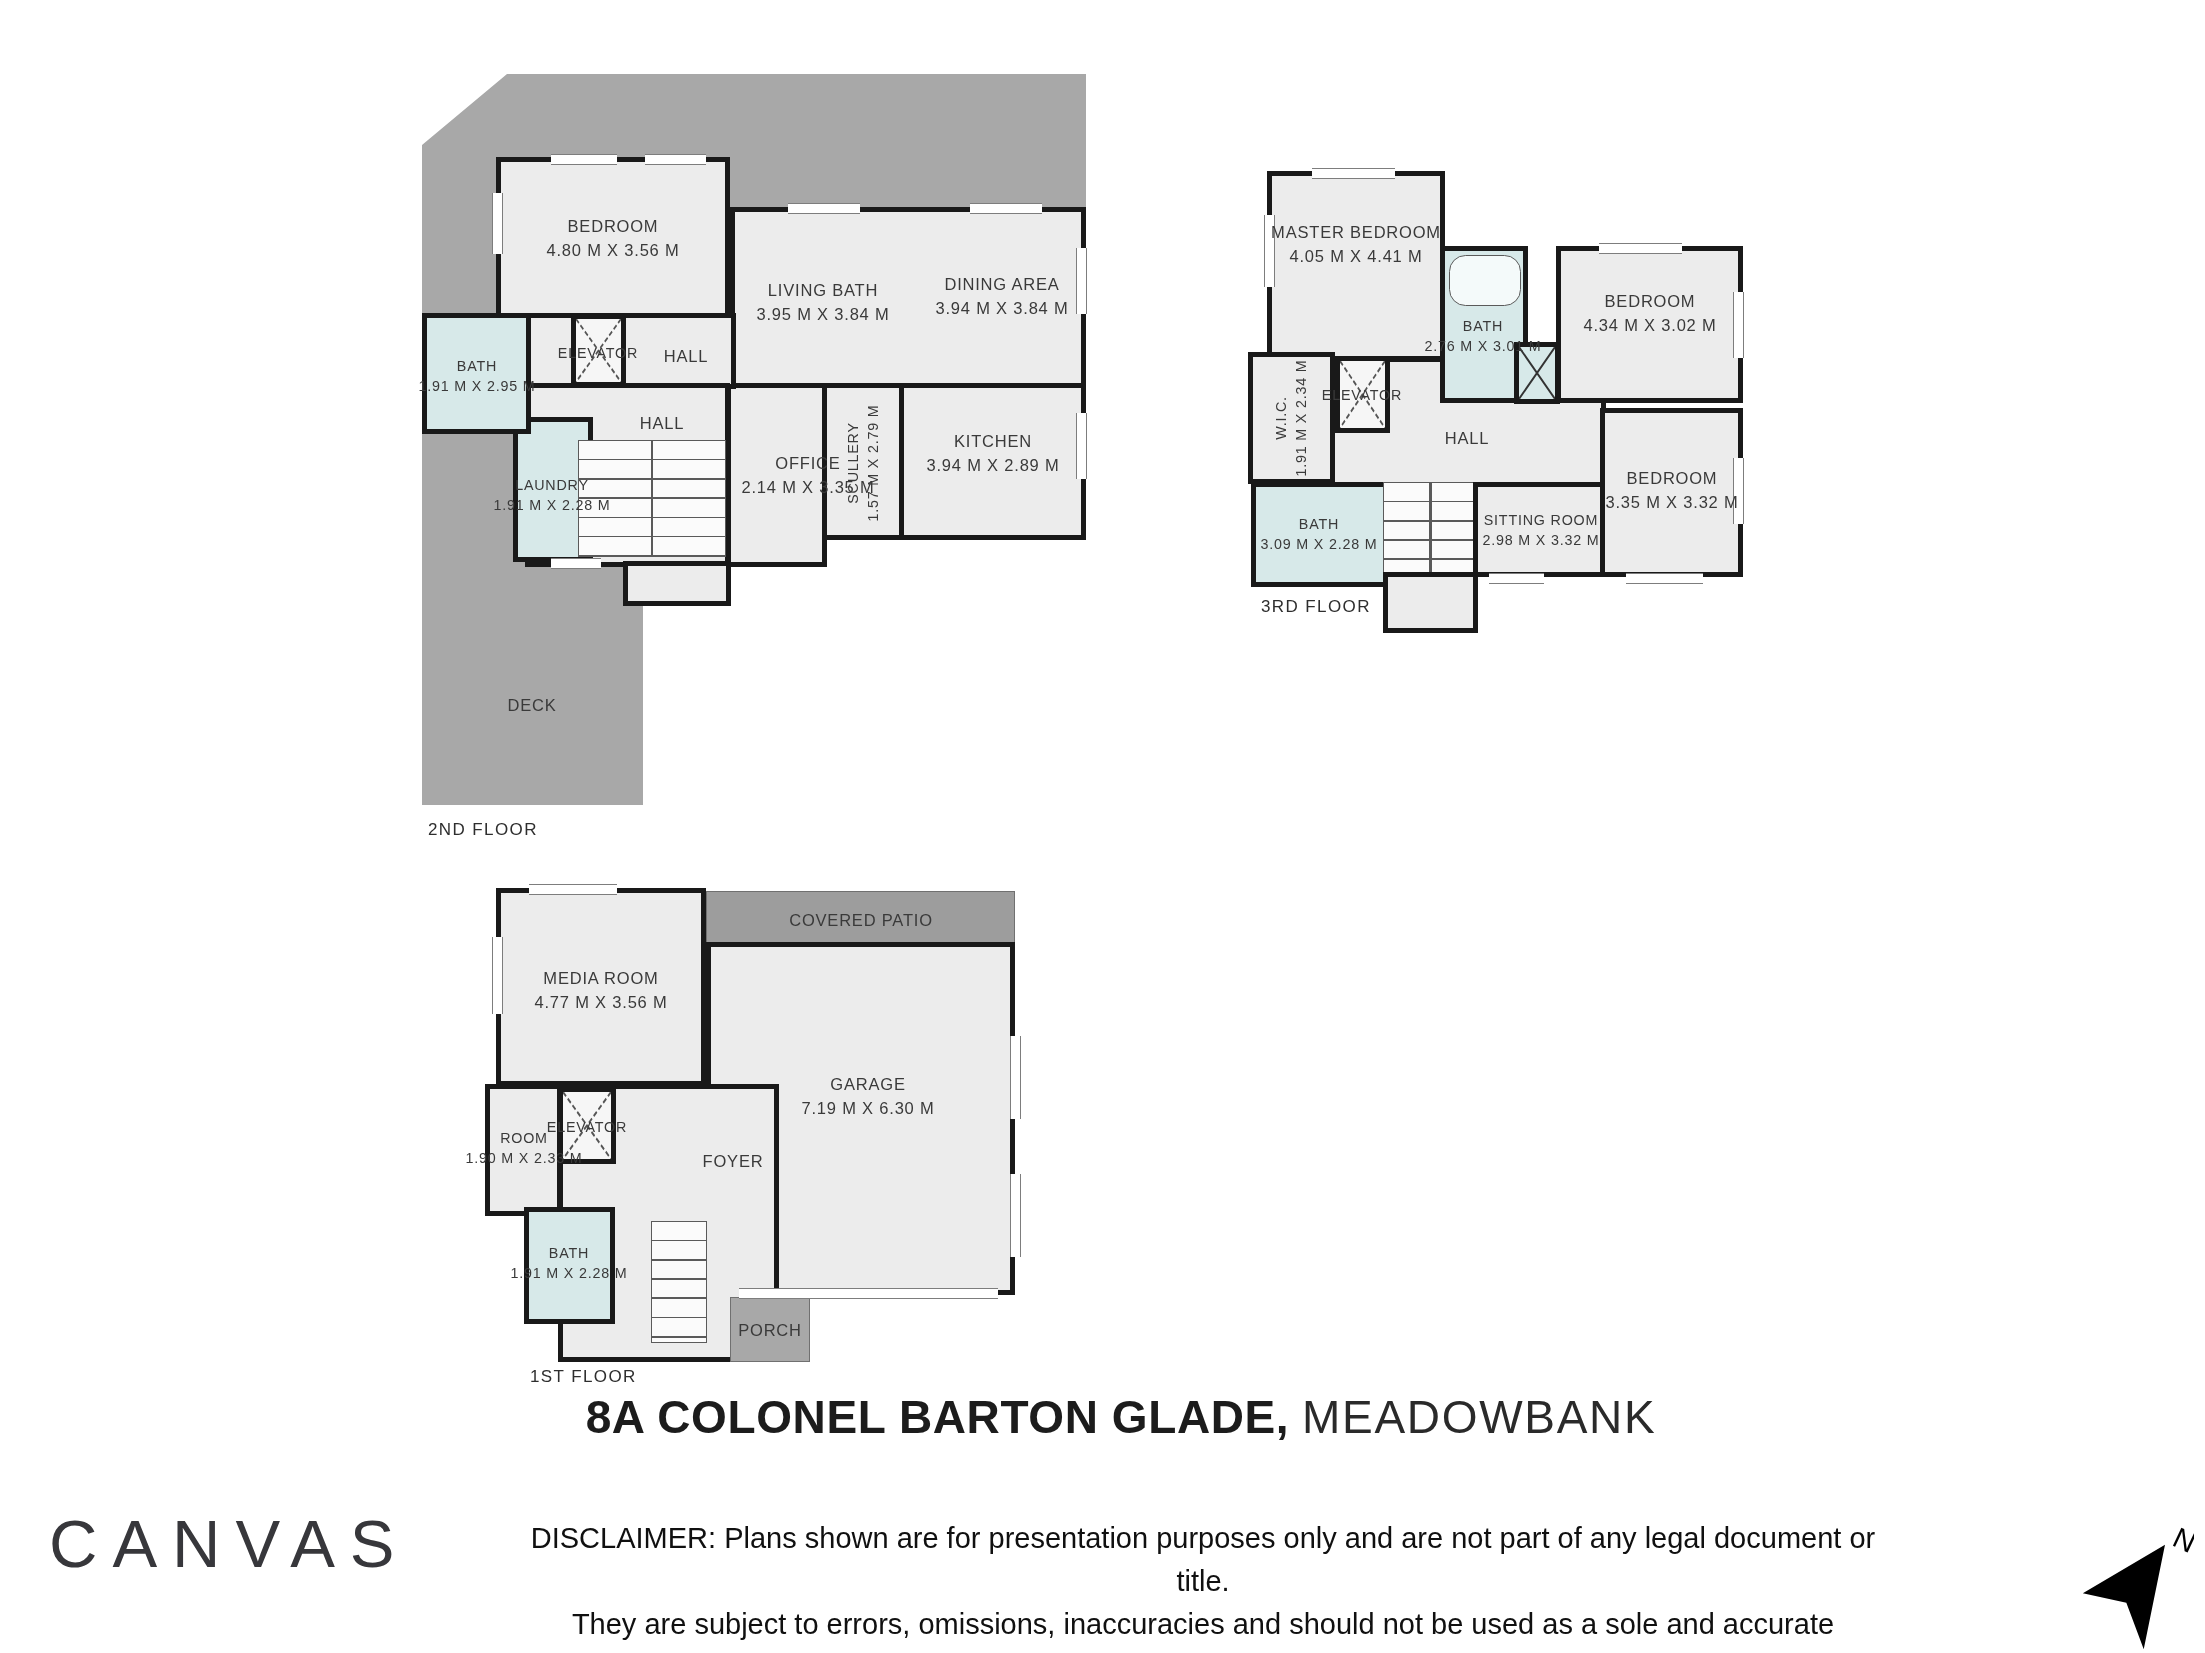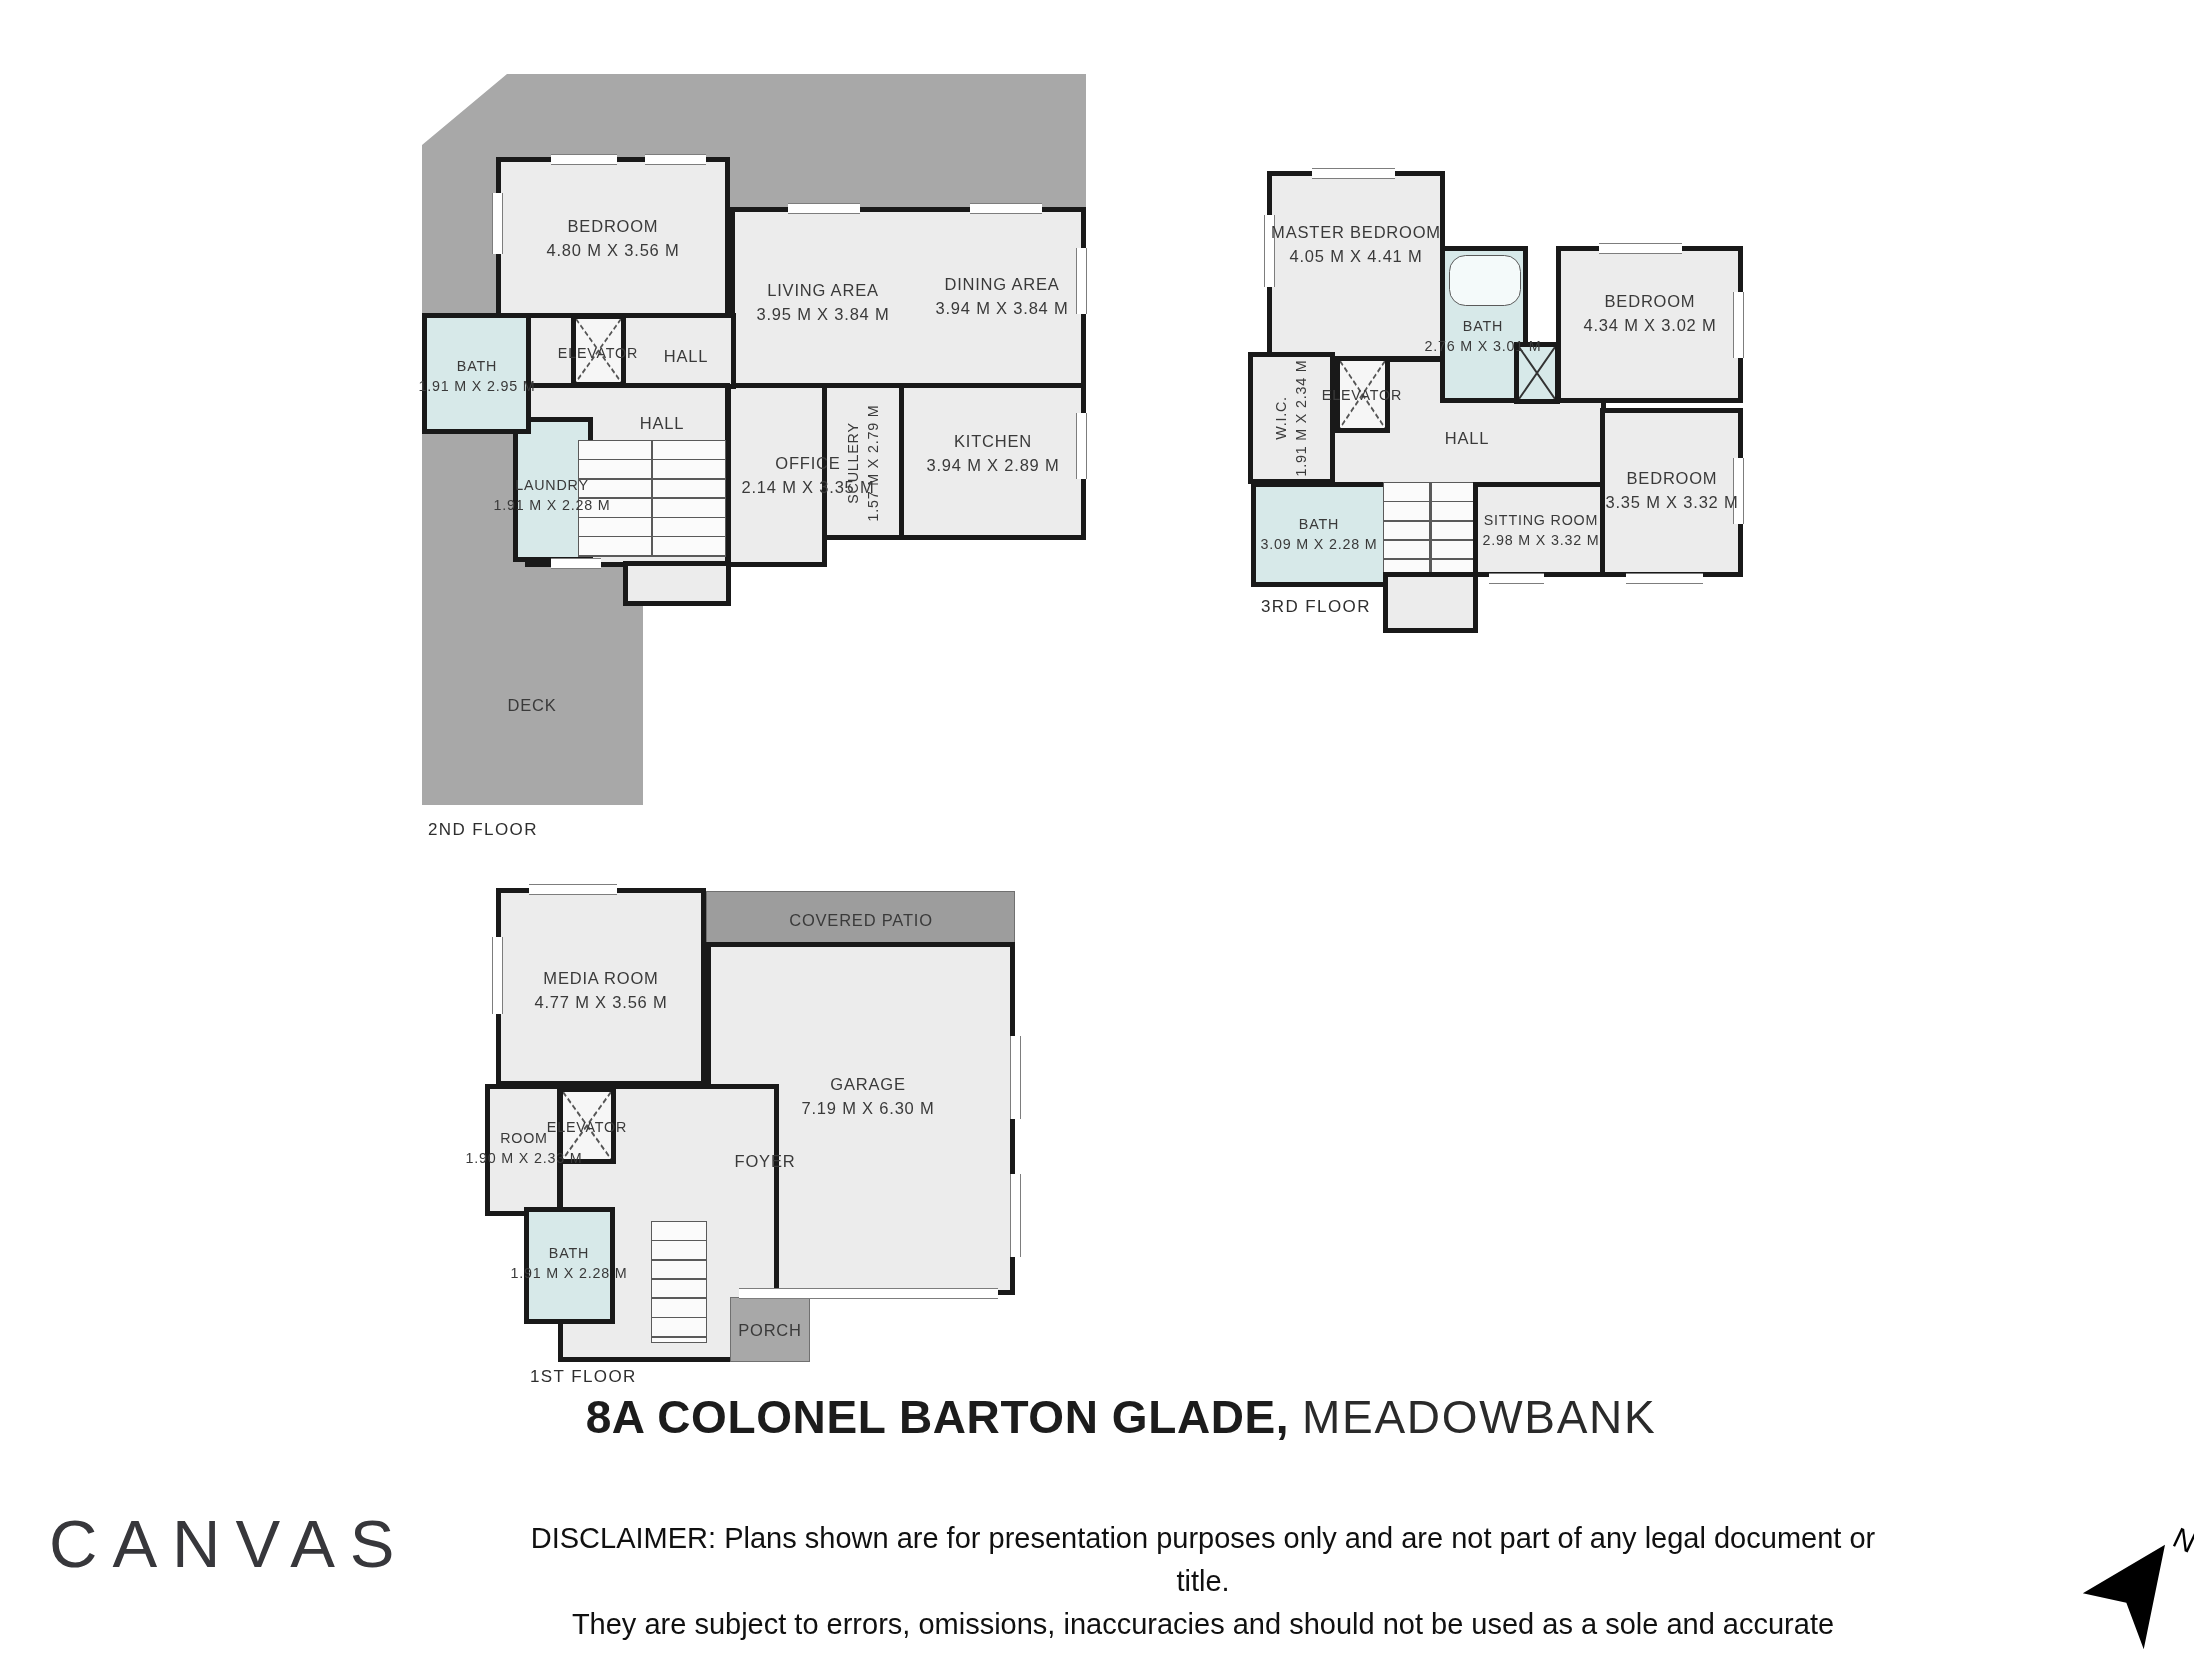--- a/index.html
+++ b/index.html
@@ -73,21 +73,21 @@
     <div class="winh" style="left:970px;top:203px;width:72px;"></div>
     <div class="winv" style="left:1076px;top:248px;height:66px;"></div>
     <div class="winv" style="left:1076px;top:413px;height:66px;"></div>
     <div class="winh" style="left:551px;top:558px;width:50px;"></div>
 
     <div class="rlabel" style="left:613px;top:238px;">
       <div>BEDROOM</div>
         <div>4.80 M X 3.56 M</div>
     </div>
     <div class="rlabel" style="left:823px;top:302px;">
-      <div>LIVING AREA</div>
+      <div>LIVING BATH</div>
         <div>3.95 M X 3.84 M</div>
     </div>
     <div class="rlabel" style="left:1002px;top:296px;">
       <div>DINING AREA</div>
         <div>3.94 M X 3.84 M</div>
     </div>
     <div class="rlabel" style="left:686px;top:356px;">
       <div>HALL</div>
     </div>
     <div class="rlabel small" style="left:598px;top:353px;">
@@ -222,21 +222,21 @@
       <div>GARAGE</div>
         <div>7.19 M X 6.30 M</div>
     </div>
     <div class="rlabel small" style="left:524px;top:1148px;">
       <div>ROOM</div>
         <div>1.90 M X 2.33 M</div>
     </div>
     <div class="rlabel small" style="left:587px;top:1127px;">
       <div>ELEVATOR</div>
     </div>
-    <div class="rlabel" style="left:733px;top:1161px;margin-left:32px;">
+    <div class="rlabel" style="left:733px;top:1161px;">
       <div>FOYER</div>
     </div>
     <div class="rlabel small" style="left:569px;top:1263px;">
       <div>BATH</div>
         <div>1.91 M X 2.28 M</div>
     </div>
     <div class="rlabel" style="left:770px;top:1330px;">
       <div>PORCH</div>
     </div>
     <div class="floorlabel" style="left:530px;top:1367px;">1ST FLOOR</div>

